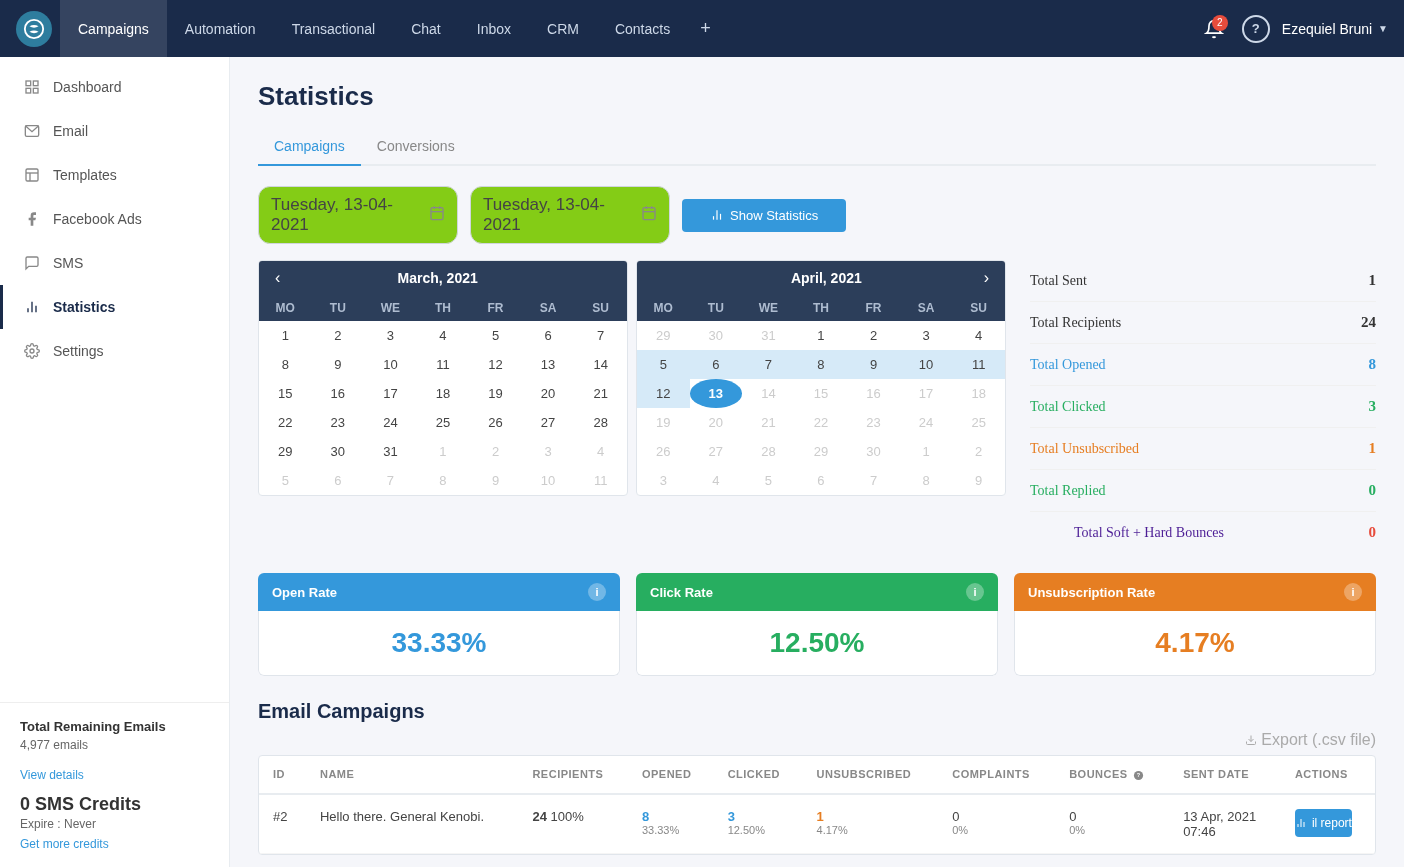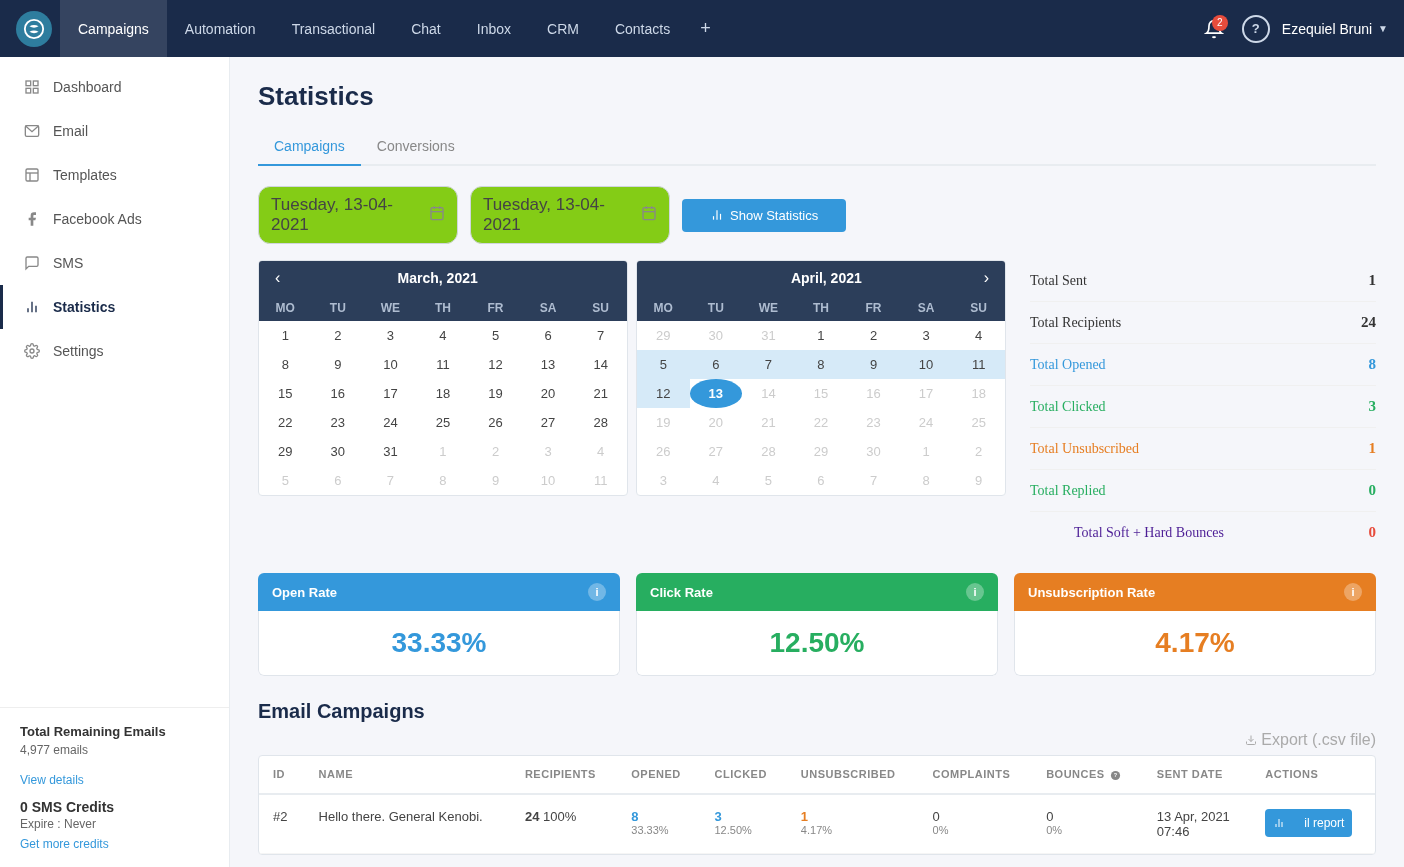--- a/index.html
+++ b/index.html
@@ -95,21 +95,21 @@
       font-size: 14px;
       border-left: 3px solid transparent;
     }
     .sidebar-item.active { color: #1a2b4a; font-weight: 600; border-left-color: #1a2b4a; }
     .sidebar-item-icon { width: 18px; height: 18px; display: flex; align-items: center; justify-content: center; color: #888; flex-shrink: 0; }
     .sidebar-item.active .sidebar-item-icon { color: #1a2b4a; }
     .sidebar-bottom { margin-top: auto; padding: 16px 20px; border-top: 1px solid #eee; }
     .sidebar-emails-title { font-weight: 600; color: #333; font-size: 13px; margin-bottom: 4px; }
     .sidebar-emails-count { color: #666; font-size: 12px; margin-bottom: 14px; }
     .sidebar-link { color: #3498db; font-size: 12px; cursor: pointer; text-decoration: none; }
-    .sidebar-sms-title { font-weight: 600; color: #333; font-size: 14px; margin-top: 12px; margin-bottom: 2px; }
+    .sidebar-sms-title { font-weight: 600; color: #333; font-size: 18px; margin-top: 12px; margin-bottom: 2px; }
     .sidebar-sms-expire { color: #666; font-size: 12px; margin-bottom: 4px; }
 
     
     .main { flex: 1; overflow-y: auto; padding: 24px 28px; }
 
     .page-title { font-size: 26px; font-weight: 700; color: #1a2b4a; margin-bottom: 16px; }
 
     
     .tabs { display: flex; border-bottom: 2px solid #e8ecf0; margin-bottom: 20px; }
     .tab {
@@ -276,24 +276,24 @@
       vertical-align: top;
     }
     .td-blue { color: #3498db; font-weight: 600; }
     .td-orange { color: #e67e22; font-weight: 600; }
     .td-small { font-size: 11px; color: #888; display: block; }
     .report-btn {
       background: #3498db;
       color: white;
       border: none;
       border-radius: 4px;
-      padding: 7px 8px;
+      padding: 7px 0;
       font-size: 12px;
       cursor: pointer;
-      display: flex; align-items: center; gap: 19px;
+      display: flex; align-items: center; gap: 5px;
       white-space: nowrap;
     }
   </style>
 </head>
 <body>
 
 <nav class="topnav">
   <div class="topnav-logo">
     <svg viewBox="0 0 24 24" fill="white">
         <circle cx="12" cy="12" r="10" fill="none" stroke="white" stroke-width="2"></circle>

